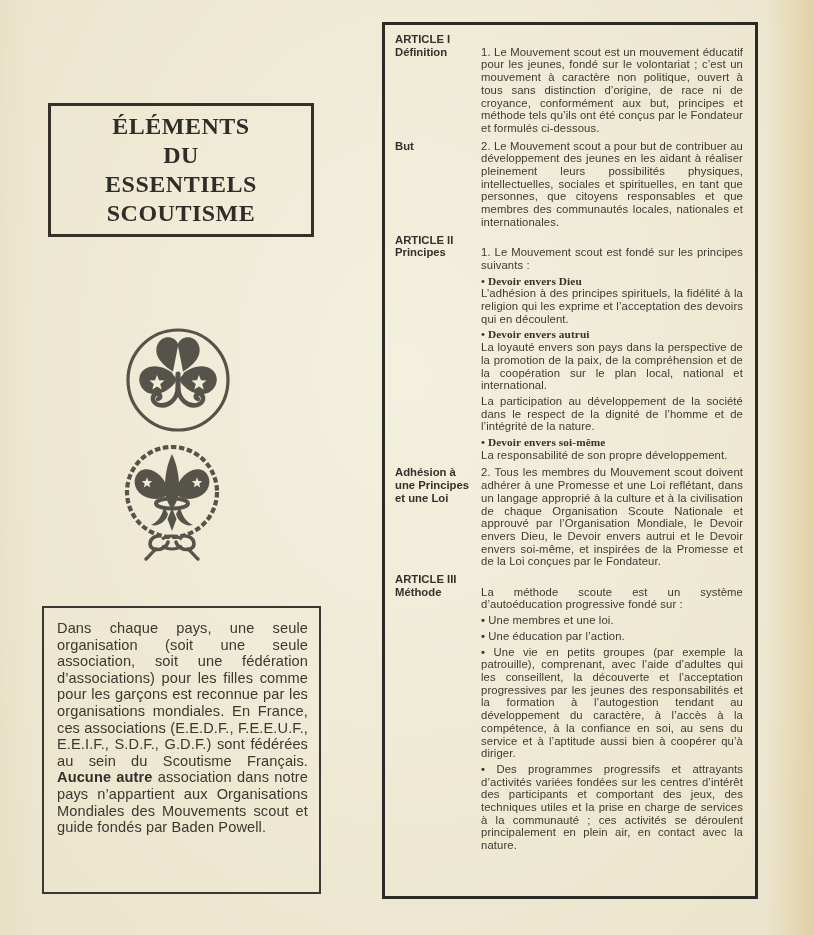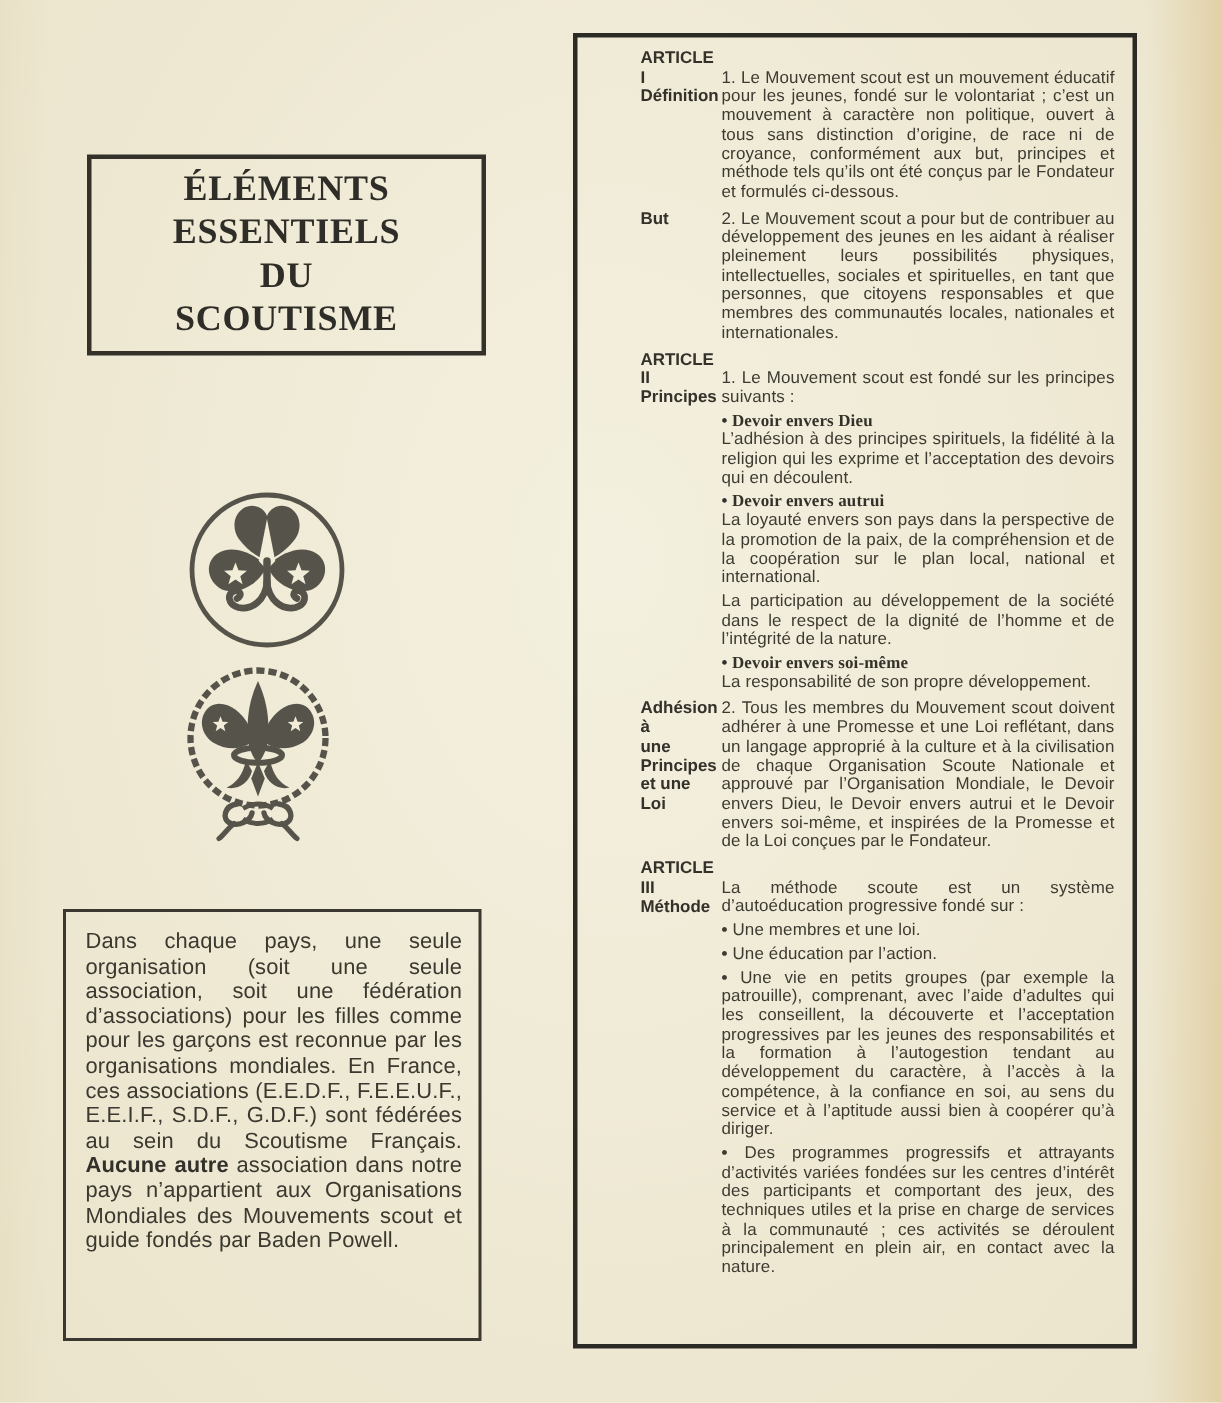--- a/index.html
+++ b/index.html
@@ -17,21 +17,21 @@
       radial-gradient(ellipse at 50% 40%, rgba(255,255,255,0.18), rgba(170,150,100,0.10) 95%);
   }
 
   
   .title-box{
     position:absolute;left:48px;top:103px;width:266px;height:134px;
     border:3px solid #33312a;box-sizing:border-box;
     display:flex;flex-direction:column;justify-content:center;
     text-align:center;
     font-family:"Liberation Serif", serif;font-weight:bold;
-    font-size:24px;line-height:29px;color:#2f2d27;letter-spacing:0.5px;margin-left:10px;
+    font-size:24px;line-height:29px;color:#2f2d27;letter-spacing:0.5px;
   }
   .emblem{position:absolute;}
   .emblem-trefoil{left:124px;top:326px;width:108px;height:108px;}
   .emblem-fleur{left:118px;top:440px;width:108px;height:130px;}
 
   .note-box{
     position:absolute;left:42px;top:606px;width:279px;height:288px;
     border:2.5px solid #3a3830;box-sizing:border-box;
     padding:12px 11px 10px 13px;
     font-size:14.6px;line-height:16.6px;text-align:justify;
@@ -41,43 +41,43 @@
 
   
   .right-panel{
     position:absolute;left:382px;top:22px;width:376px;height:877px;
     border:3px solid #2c2a24;box-sizing:border-box;
     padding:8px 12px 6px 10px;overflow:hidden;
     font-size:11.3px;line-height:12.7px;color:#3c3a31;
   }
   .section{display:grid;grid-template-columns:86px 1fr;margin-bottom:5px;}
   .label-cell{font-weight:bold;color:#33312a;padding-right:6px;}
-  .label-cell div{line-height:12.7px;margin-left:32px;}
+  .label-cell div{line-height:12.7px;}
   .body-cell{min-width:0;}
   .body-cell.offset-one-line{padding-top:12.7px;}
   .body-cell p{margin:0 0 3px 0;text-align:justify;letter-spacing:0.1px;}
   .body-cell p:last-child{margin-bottom:0;}
   .bullet::before{content:"\2022\00a0";font-weight:bold;}
   .bullet-title{font-weight:bold;color:#33312a;margin-bottom:0 !important;font-family:Liberation Serif, serif;}
   .bullet-title::before{content:"\2022\00a0";}
 
   .page-number{
     position:absolute;left:753px;top:951px;
     font-size:13.5px;color:#a16207;letter-spacing:1px;
   }
 </style>
 </head>
 <body>
 
 <div class="paper-shade"></div>
 
 <div class="title-box">
   <div>ÉLÉMENTS</div>
+  <div>DU</div>
   <div>ESSENTIELS</div>
-  <div>DU</div>
   <div>SCOUTISME</div>
 </div>
 
 <svg class="emblem emblem-trefoil" viewBox="0 0 108 108">
   <circle cx="54" cy="54" r="50" fill="none" stroke="#56544a" stroke-width="3.2"></circle>
   <path fill="#56544a" d="M54,18 C52,12 44,9 38,13 C31,18 31,27 35,33 C40,40 47,45 54,48 C61,45 68,40 73,33 C77,27 77,18 70,13 C64,9 56,12 54,18 Z"></path>
   <path fill="#56544a" d="M52,50 C44,42 30,37 21,43 C12,49 14,62 24,67 C34,71 47,64 52,55 Z"></path>
   <path fill="#56544a" d="M56,50 C64,42 78,37 87,43 C96,49 94,62 84,67 C74,71 61,64 56,55 Z"></path>
   <polygon fill="#f2edd8" points="54,20 48.5,48 54,54 59.5,48"></polygon>
   <polygon fill="#f2edd8" points="33,49 35,54.2 40.6,54.5 36.2,58.1 37.7,63.5 33,60.4 28.3,63.5 29.8,58.1 25.4,54.5 31,54.2"></polygon>

